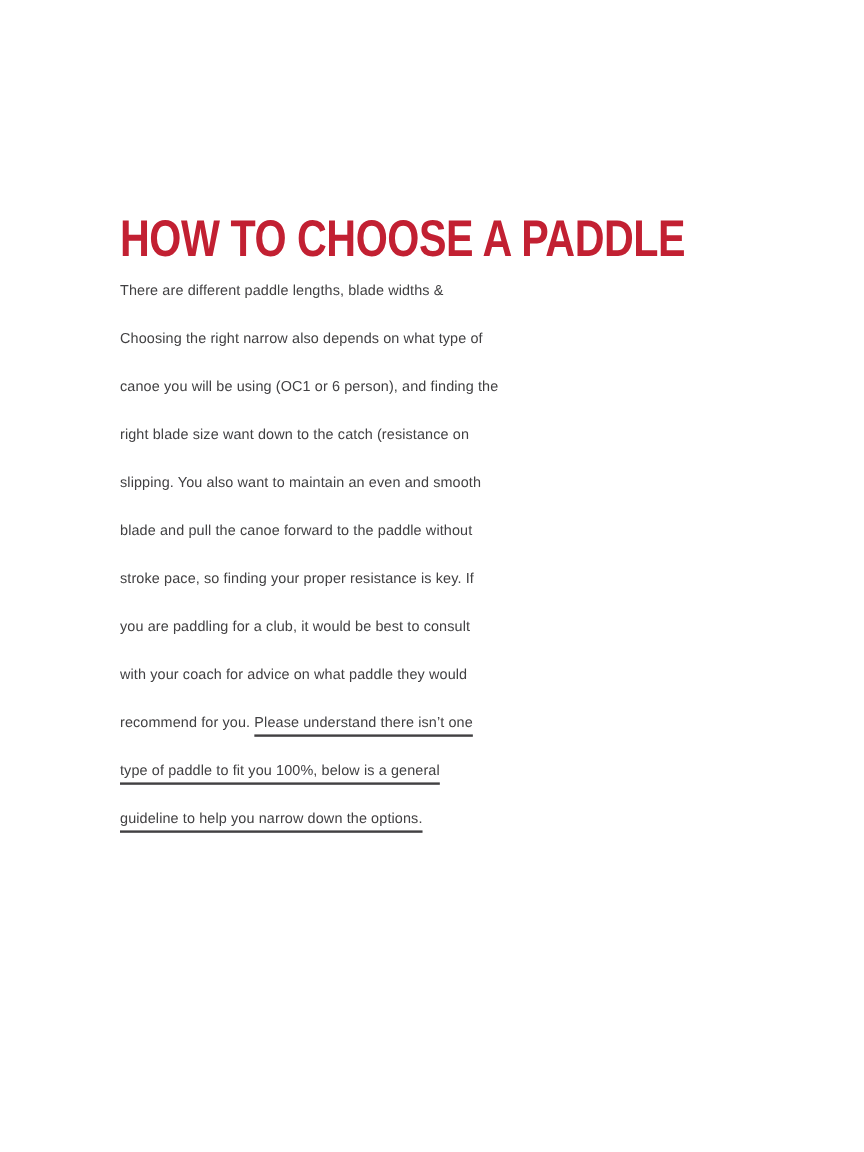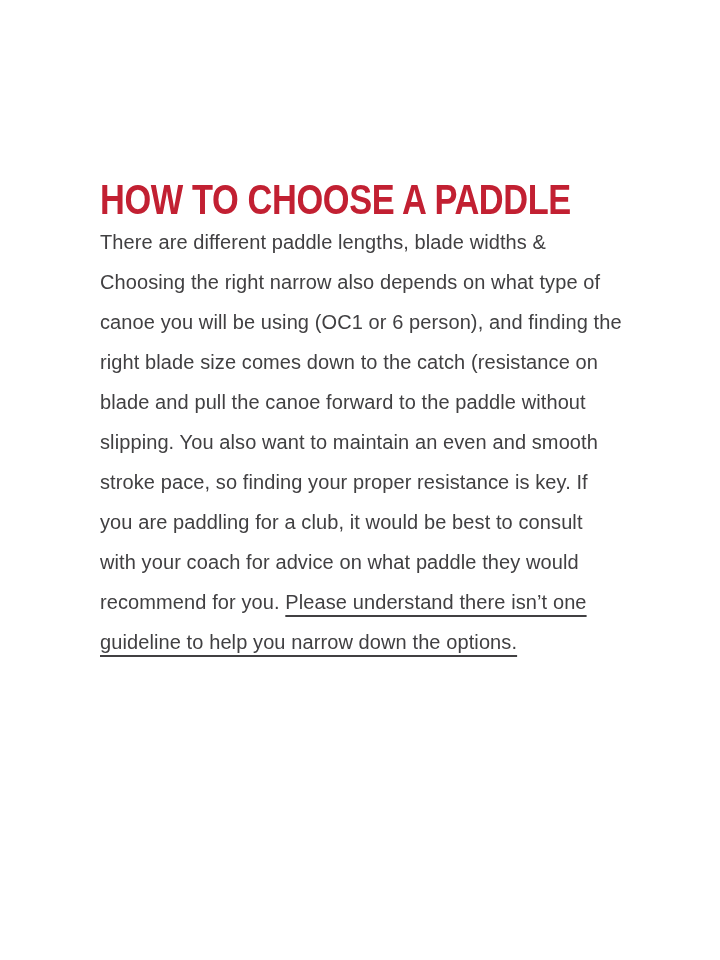--- a/index.html
+++ b/index.html
@@ -32,21 +32,21 @@
   }
   .body-text {
     position: absolute;
     left: 100px;
     top: 212px;
     width: 560px;
   }
   .line {
     height: 40px;
     line-height: 40px;
-    font-size: 20px;
+    font-size: 12px;
     letter-spacing: 0.1px;
     color: var(--body-color, #414042);
     white-space: nowrap;
   }
   .seg-underlined {
     text-decoration: underline;
     text-decoration-thickness: 1.5px;
     text-underline-offset: 6px;
   }
 </style>
@@ -57,31 +57,32 @@
   <h1 class="headline">HOW TO CHOOSE A PADDLE</h1>
 
   <div class="body-text">
   <div class="line"><span class="seg-plain">There are different paddle lengths, blade widths &amp;</span></div>
 
 
   <div class="line"><span class="seg-plain">Choosing the right narrow also depends on what type of</span></div>
 
   <div class="line"><span class="seg-plain">canoe you will be using (OC1 or 6 person), and finding the</span></div>
 
-  <div class="line"><span class="seg-plain">right blade size comes down to the catch (resistance on</span></div>
+  <div class="line"><span class="seg-plain">right blade size want down to the catch (resistance on</span></div>
 
 
+  <div class="line"><span class="seg-plain">slipping. You also want to maintain an even and smooth</span></div>
+
   <div class="line"><span class="seg-plain">blade and pull the canoe forward to the paddle without</span></div>
-
-  <div class="line"><span class="seg-plain">slipping. You also want to maintain an even and smooth</span></div>
 
   <div class="line"><span class="seg-plain">stroke pace, so finding your proper resistance is key. If</span></div>
 
   <div class="line"><span class="seg-plain">you are paddling for a club, it would be best to consult</span></div>
 
   <div class="line"><span class="seg-plain">with your coach for advice on what paddle they would</span></div>
 
   <div class="line"><span class="seg-plain">recommend for you. </span><span class="seg-underlined">Please understand there isn’t one</span></div>
 
+  <div class="line"><span class="seg-underlined">type of paddle to fit you 100%, below is a general</span></div>
 
   <div class="line"><span class="seg-underlined">guideline to help you narrow down the options.</span></div>
 </div>
 </div>
 
 </body></html>

